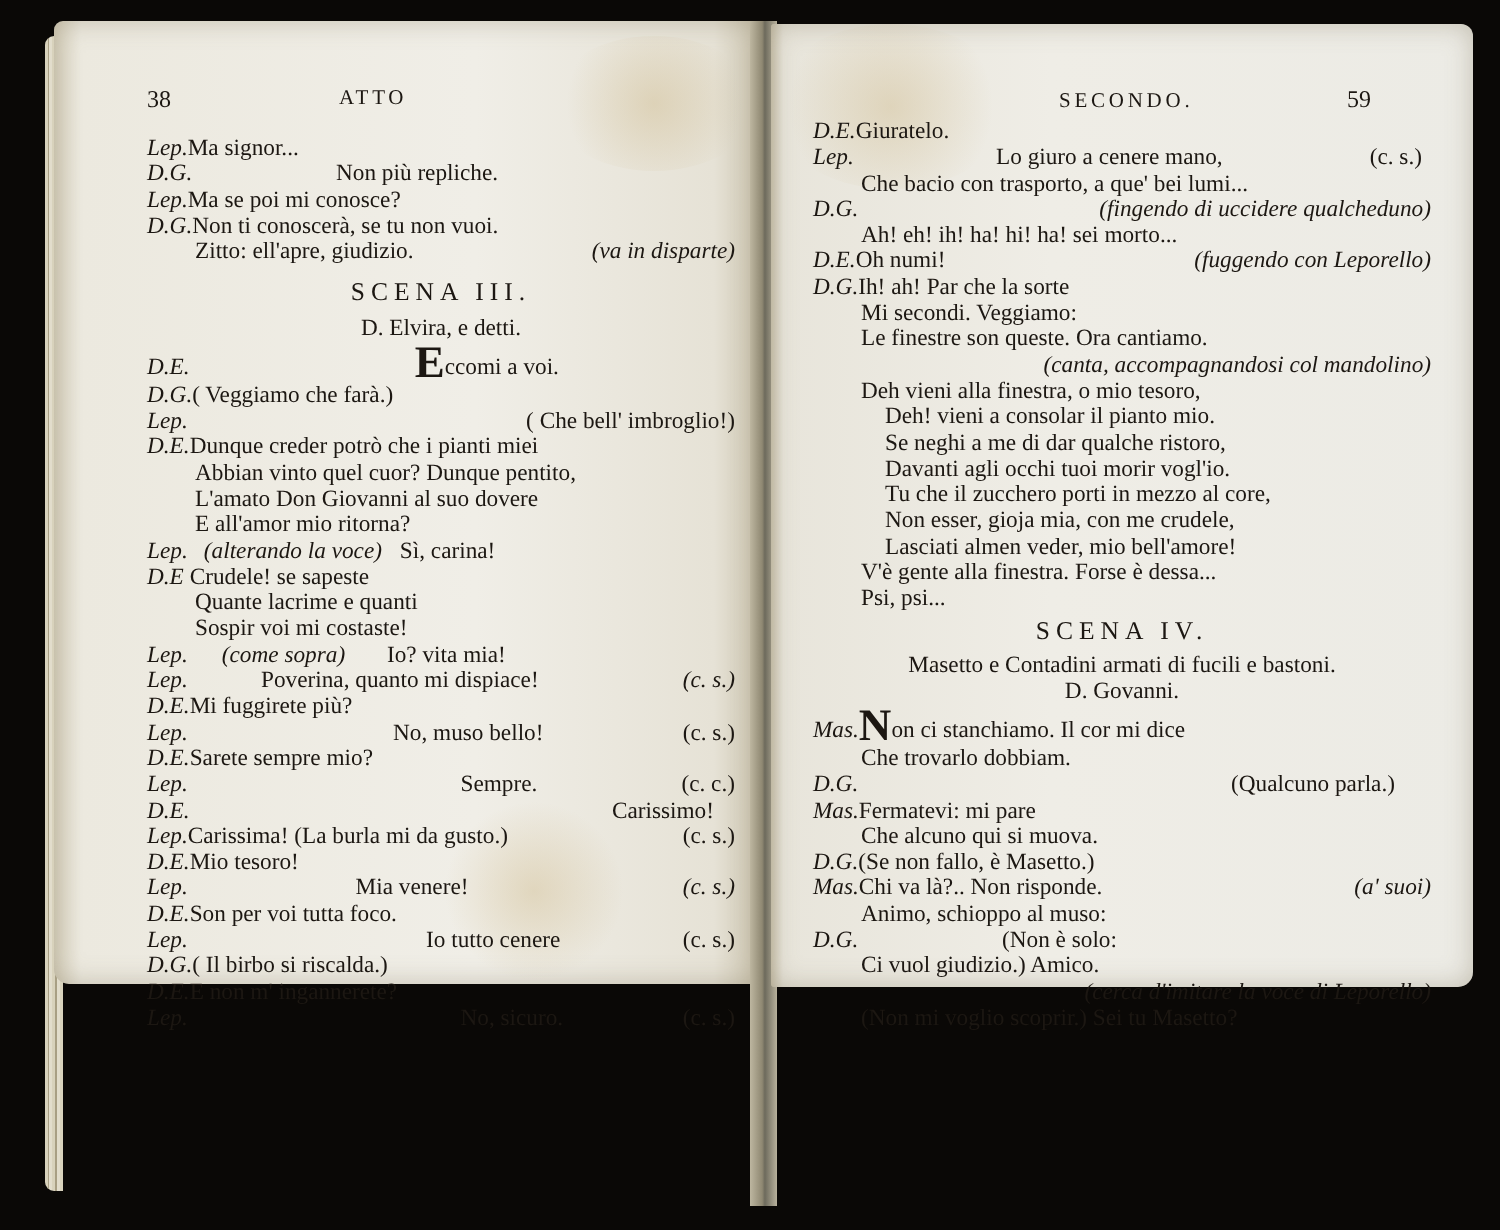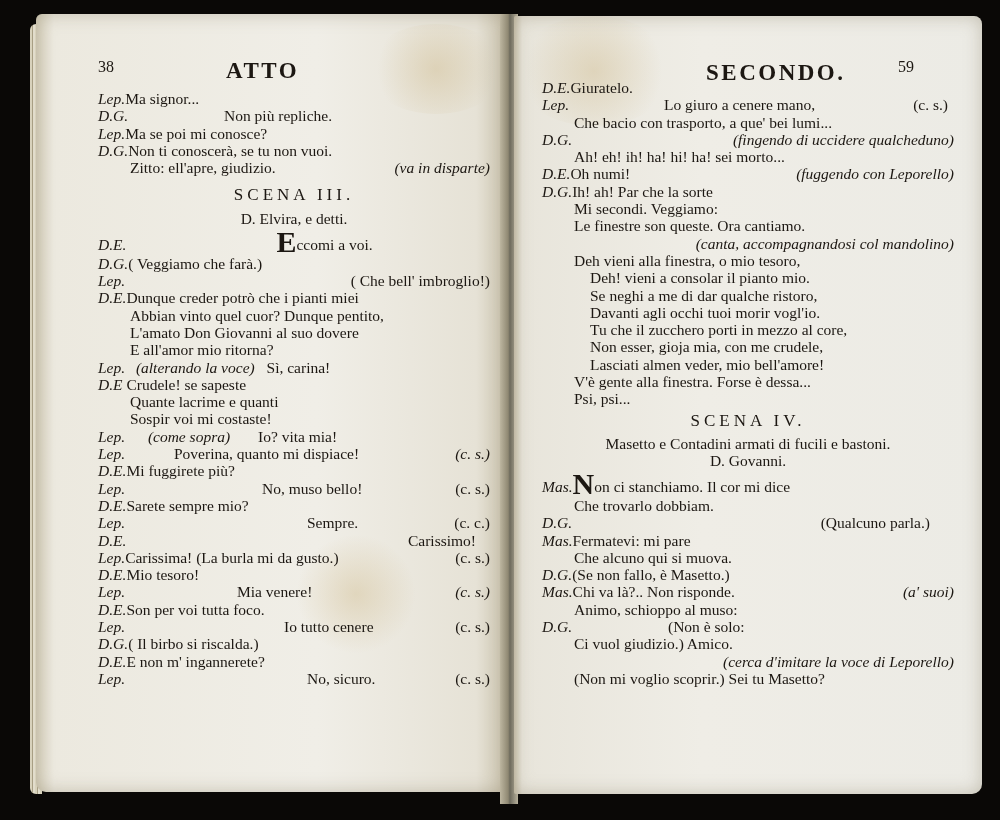--- a/index.html
+++ b/index.html
@@ -7,21 +7,21 @@
       width: 1000px; height: 820px; overflow: hidden;
       background: #0a0806;
       position: relative;
       font-family: "Liberation Serif", "DejaVu Serif", serif;
       color: #1c1712;
     }
     .book {
       position: absolute; left: 30px; top: 14px; width: 952px; height: 792px;
     }
     .page {
-      position: absolute; top: 0; height: 778px;
+      position: absolute; top: 0; height: 642px;
       background: linear-gradient(180deg, #ebe9e2 0%, #efede6 40%, #e9e6dc 100%);
       box-shadow: inset 0 0 18px rgba(120,110,80,0.35);
     }
     .page.left {
       left: 6px; width: 468px;
       border-radius: 6px 2px 2px 10px;
       background: linear-gradient(90deg, #d9d3c0 0px, #ece9df 18px, #f0eee7 60%, #e6e2d6 94%, #cfc8b4 100%);
     }
     .page.right {
       left: 484px; width: 468px; top: 2px;
@@ -40,21 +40,21 @@
     .stain {
       position: absolute; border-radius: 50%;
       background: radial-gradient(circle, rgba(200,175,120,0.35) 0%, rgba(200,175,120,0) 70%);
     }
     .text-block {
       position: absolute; font-size: 15.5px; line-height: 17.3px;
     }
     .left .text-block { left: 62px; top: 44px; width: 392px; margin-top: 14px; }
     .right .text-block { left: 28px; top: 58px; width: 412px; }
     .running-head {
-      position: absolute; top: 44px; font-size: 23px; letter-spacing: 2.5px; font-weight: bold;
+      position: absolute; top: 44px; font-size: 14px; letter-spacing: 2.5px;
     }
     .page-num { position: absolute; font-size: 16px; }
     .line { white-space: nowrap; position: relative; height: 17.3px; }
     .speaker { font-style: italic; display: inline-block; }
     .ital { font-style: italic; }
     .scene-title {
       text-align: center; letter-spacing: 4px; font-size: 17px;
       margin: 10px 0 6px 0;
     }
     .scene-sub { text-align: center; height: 19px; }

